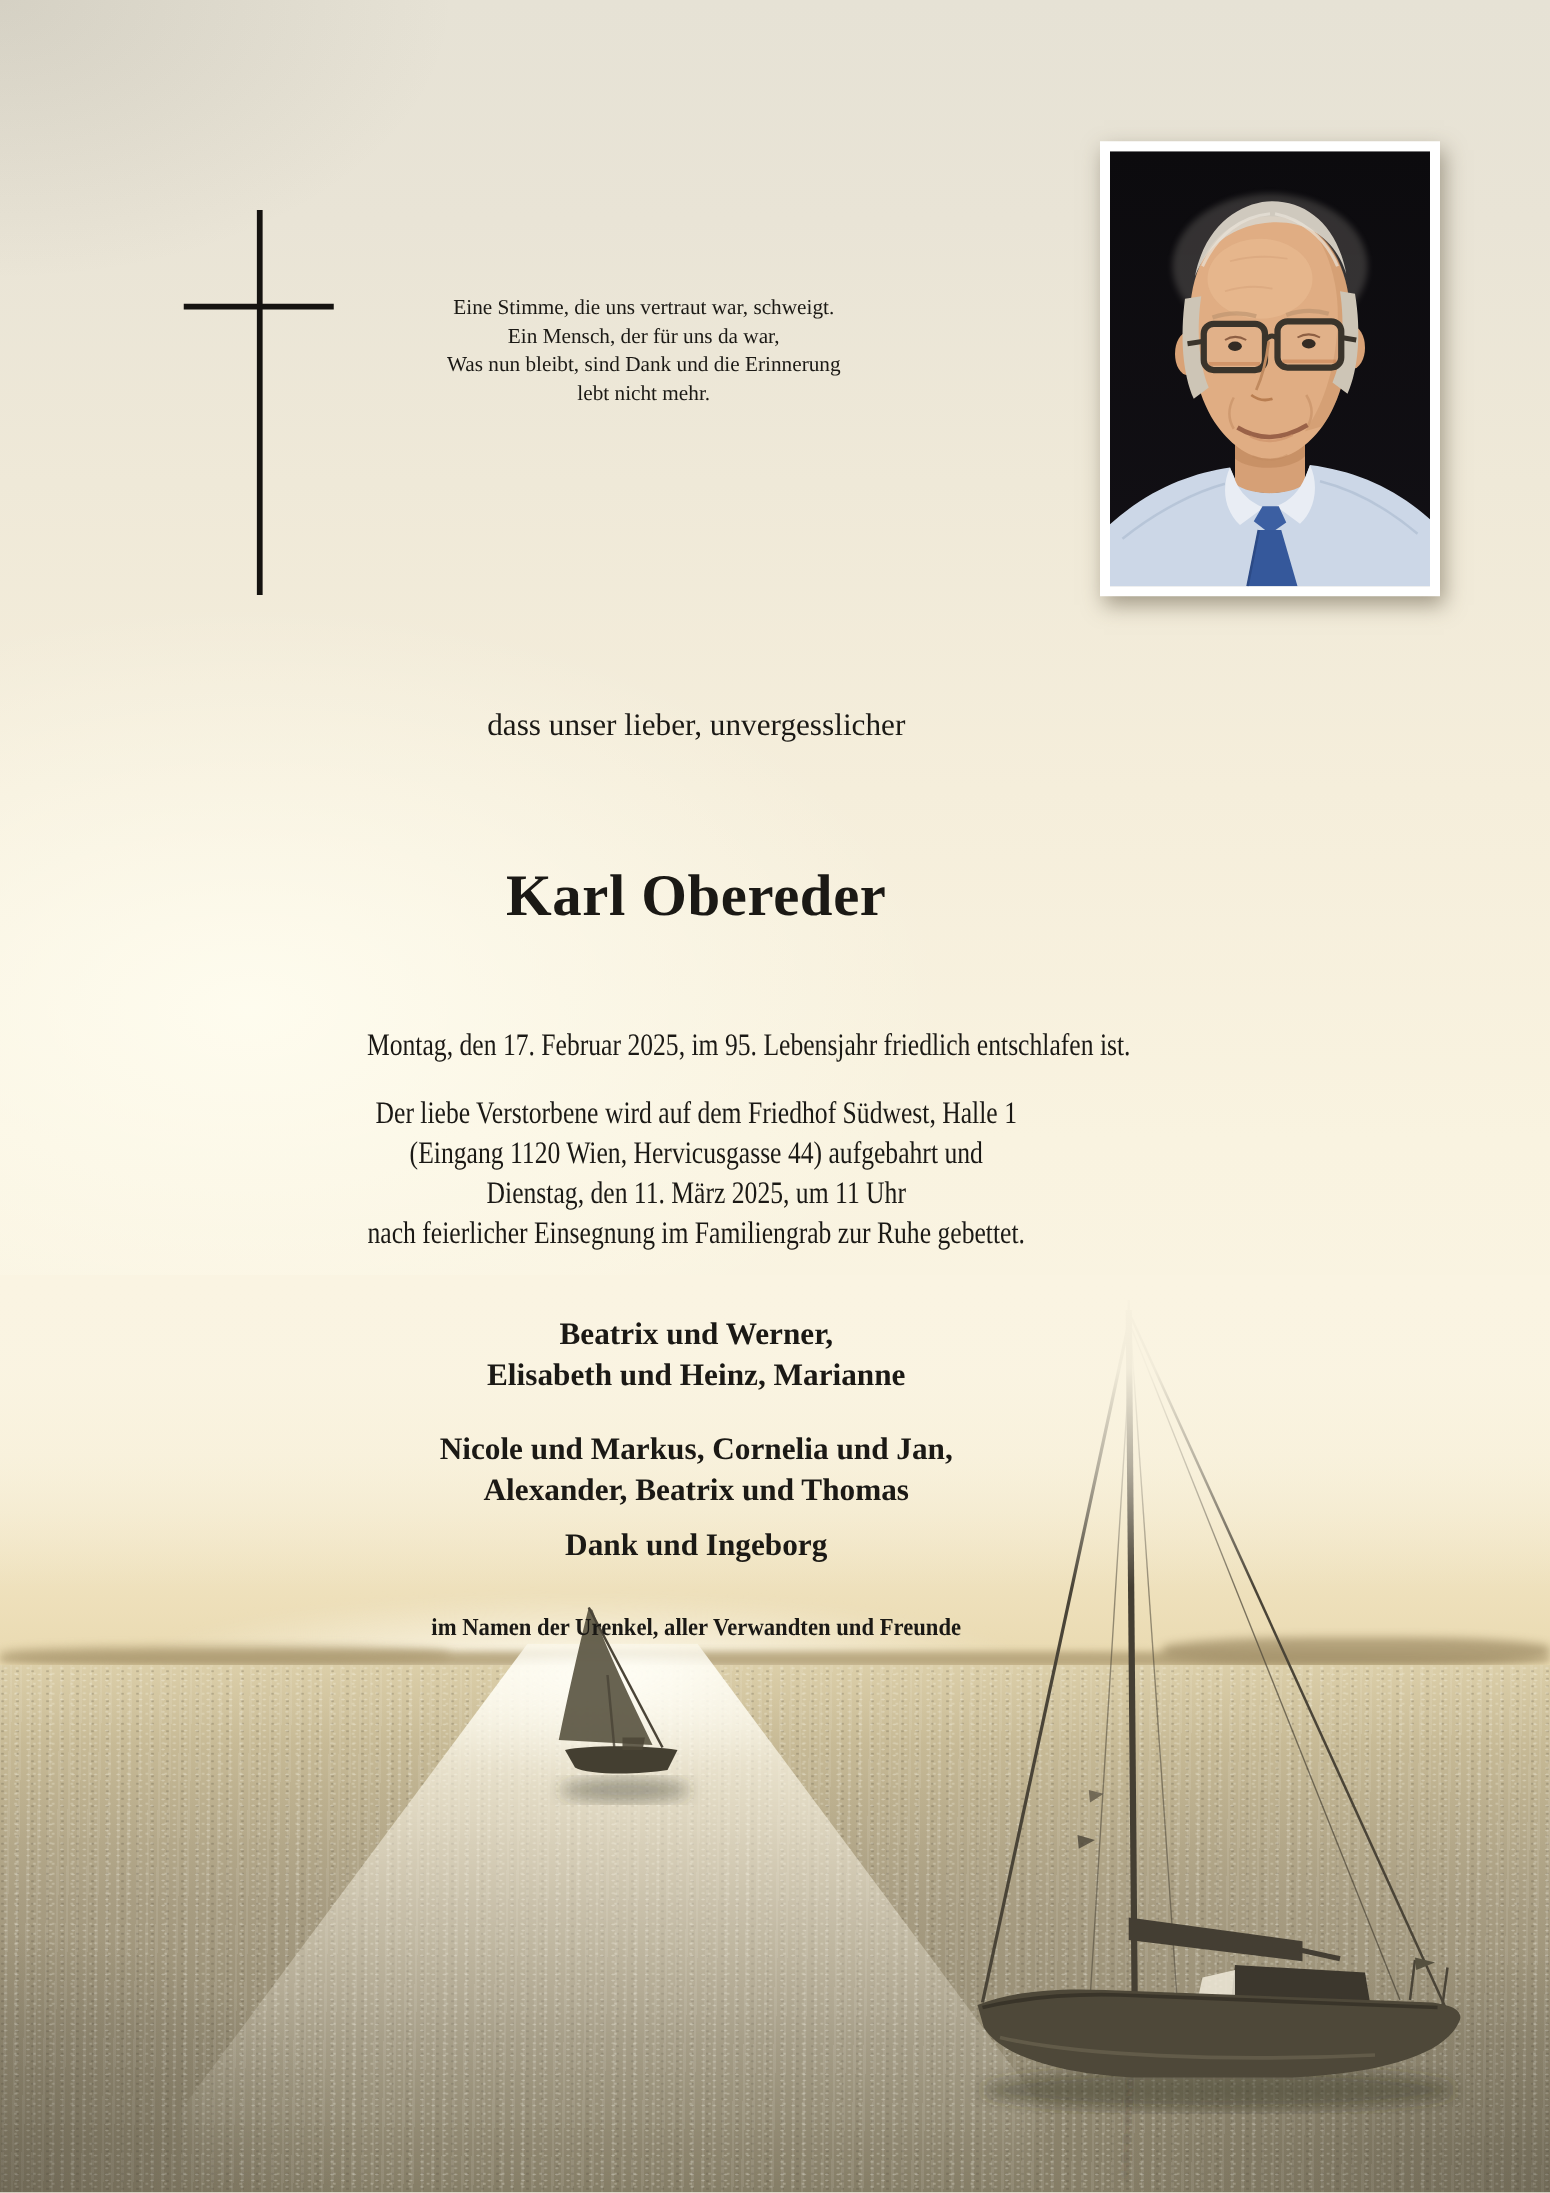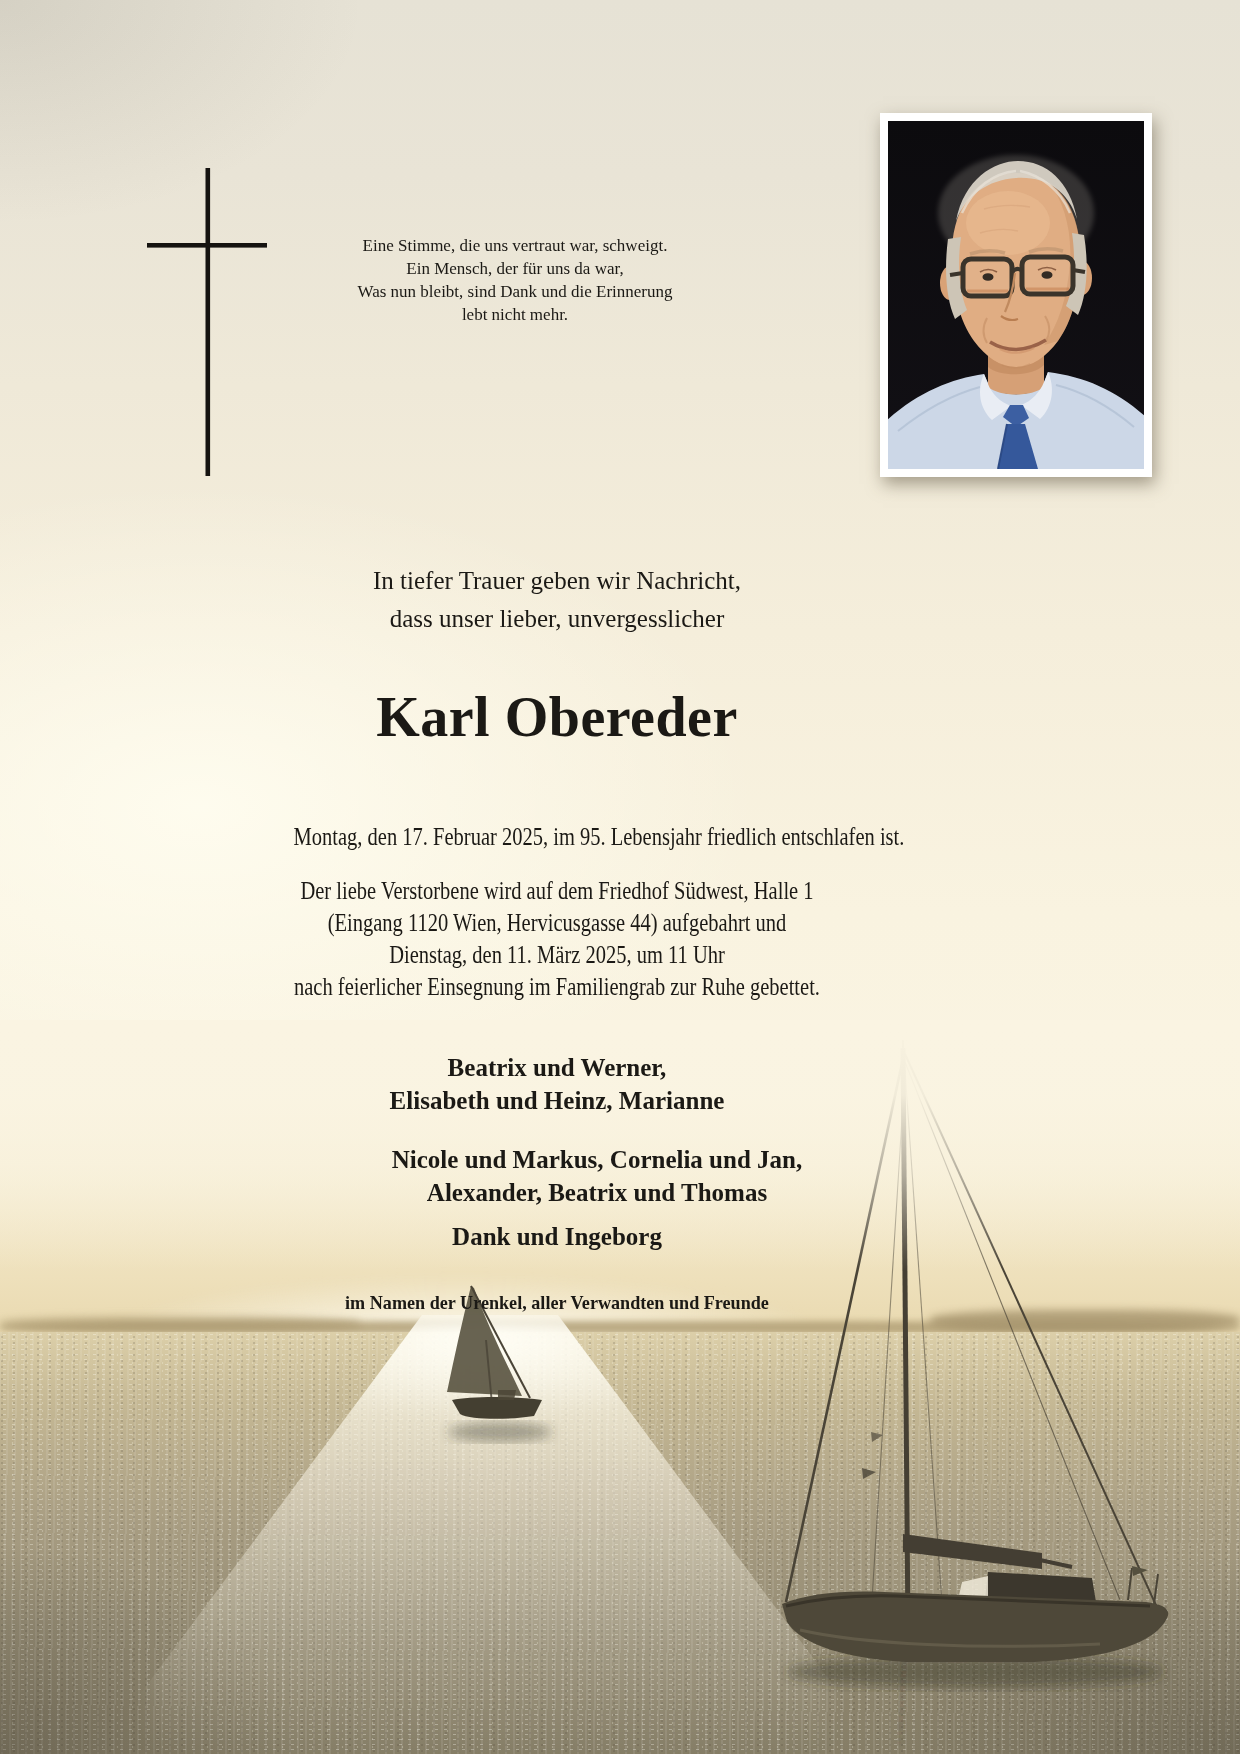--- a/index.html
+++ b/index.html
@@ -52,26 +52,26 @@
   .cross{left:145px;top:166px;width:130px;height:315px;z-index:5;}
   
   .photo-frame{left:880px;top:113px;width:256px;height:348px;background:#fff;padding:8px;
     box-shadow:3px 7px 16px rgba(86,76,56,.5);z-index:5;}
   .photo-frame svg{display:block;}
   
   .tb{position:absolute;text-align:center;z-index:6;margin-top:32px;}
   .col{left:0;width:1114px;}
   .verse{left:0;width:1030px;top:202px;font-size:17px;line-height:23px;}
   .intro{top:530px;font-size:25px;line-height:37.5px;}
-  .deceased{top:652px;font-size:56px;line-height:66px;font-weight:bold;letter-spacing:.5px;}
+  .deceased{top:652px;font-size:47px;line-height:66px;font-weight:bold;letter-spacing:.5px;}
   .death-line{top:790px;font-size:25px;line-height:30px;padding-left:42px;}
   .funeral{top:843px;font-size:25px;line-height:32px;}
   .narrow{transform:scaleX(.82);transform-origin:50% 50%;}
   .mourners{font-weight:bold;font-size:25px;line-height:33px;}
-  .m1{top:1019px;} .m2{top:1111px;padding-left:40px;} .m3{top:1188px;}
+  .m1{top:1019px;} .m2{top:1111px;} .m3{top:1188px;}
   .closing{top:1257px;font-weight:bold;font-size:19.5px;line-height:27px;}
   .closing .inner{display:block;transform:scaleX(.93);transform-origin:50% 50%;}
 </style>
 </head>
 <body>
 
 <div>
 
   <div class="abs sea-scene">
     <div class="sea-sky"></div>
@@ -198,21 +198,20 @@
   </div>
 
   <div class="tb verse">
     <div>Eine Stimme, die uns vertraut war, schweigt.</div>
     <div>Ein Mensch, der für uns da war,</div>
     <div>Was nun bleibt, sind Dank und die Erinnerung</div>
     <div>lebt nicht mehr.</div>
   </div>
 
   <div class="tb col intro">
-    <div>In tiefer Trauer geben wir Nachricht,</div>
     <div>dass unser lieber, unvergesslicher</div>
   </div>
 
   <div class="tb col deceased">Karl Obereder</div>
 
   <div class="tb col death-line">
     <div class="narrow">Montag, den 17. Februar 2025, im 95. Lebensjahr friedlich entschlafen ist.</div>
   </div>
 
   <div class="tb col funeral">

